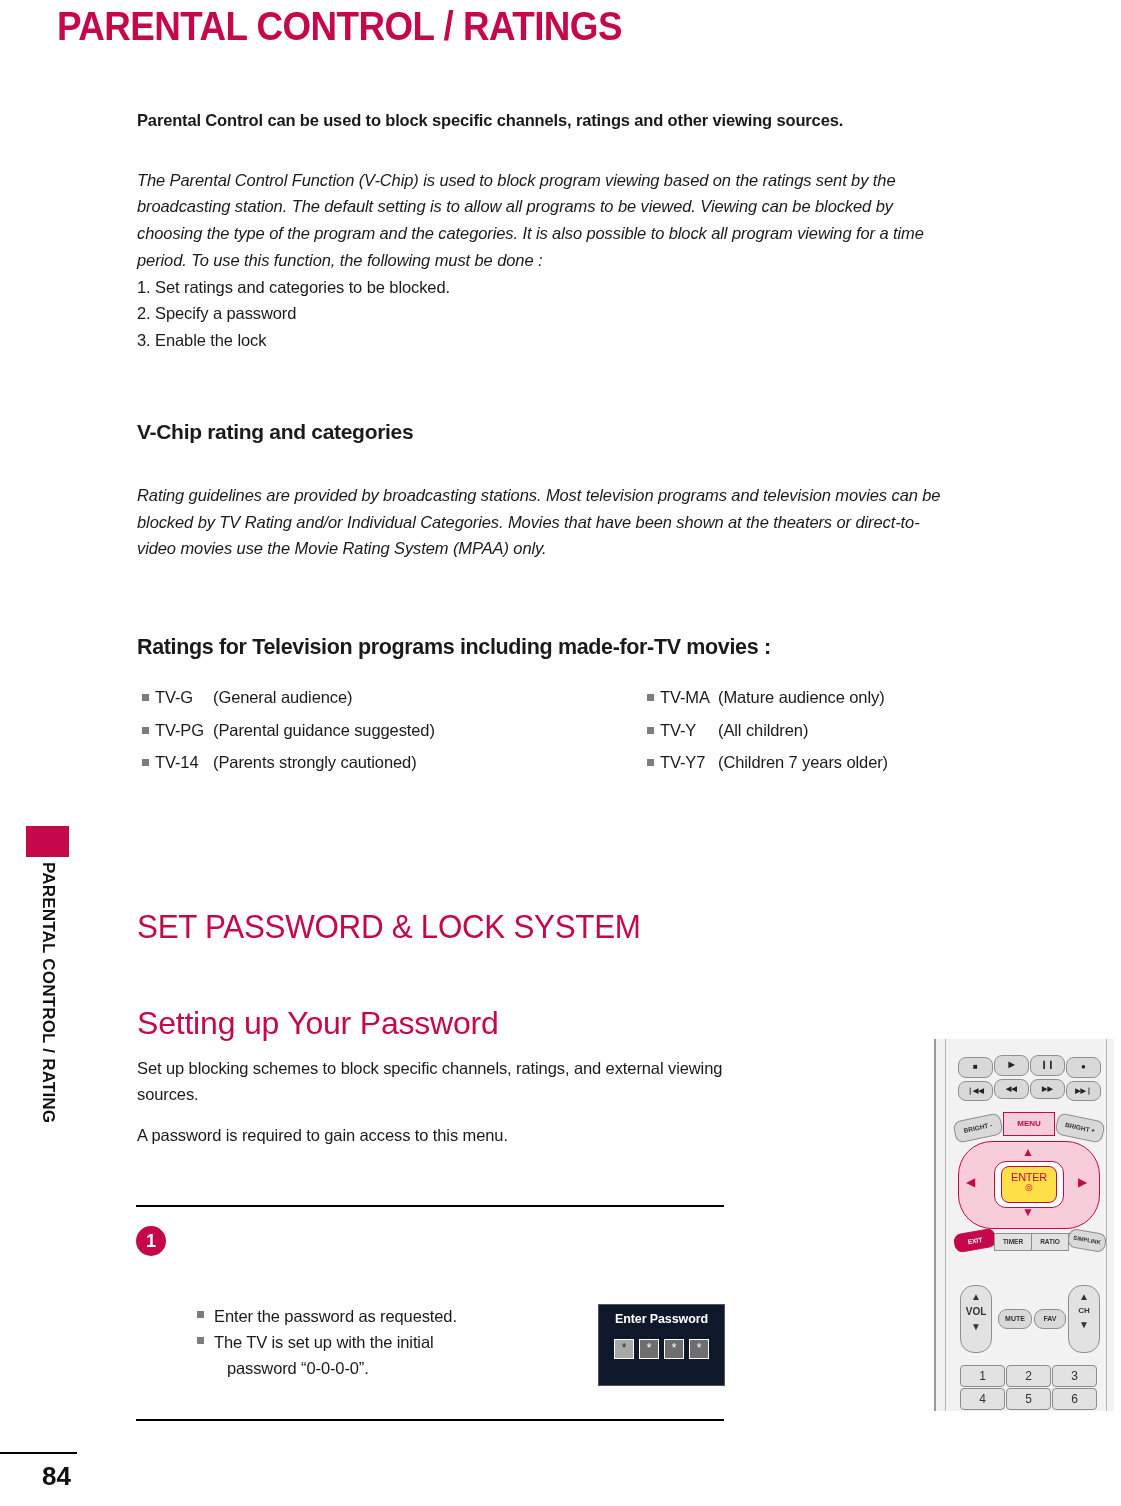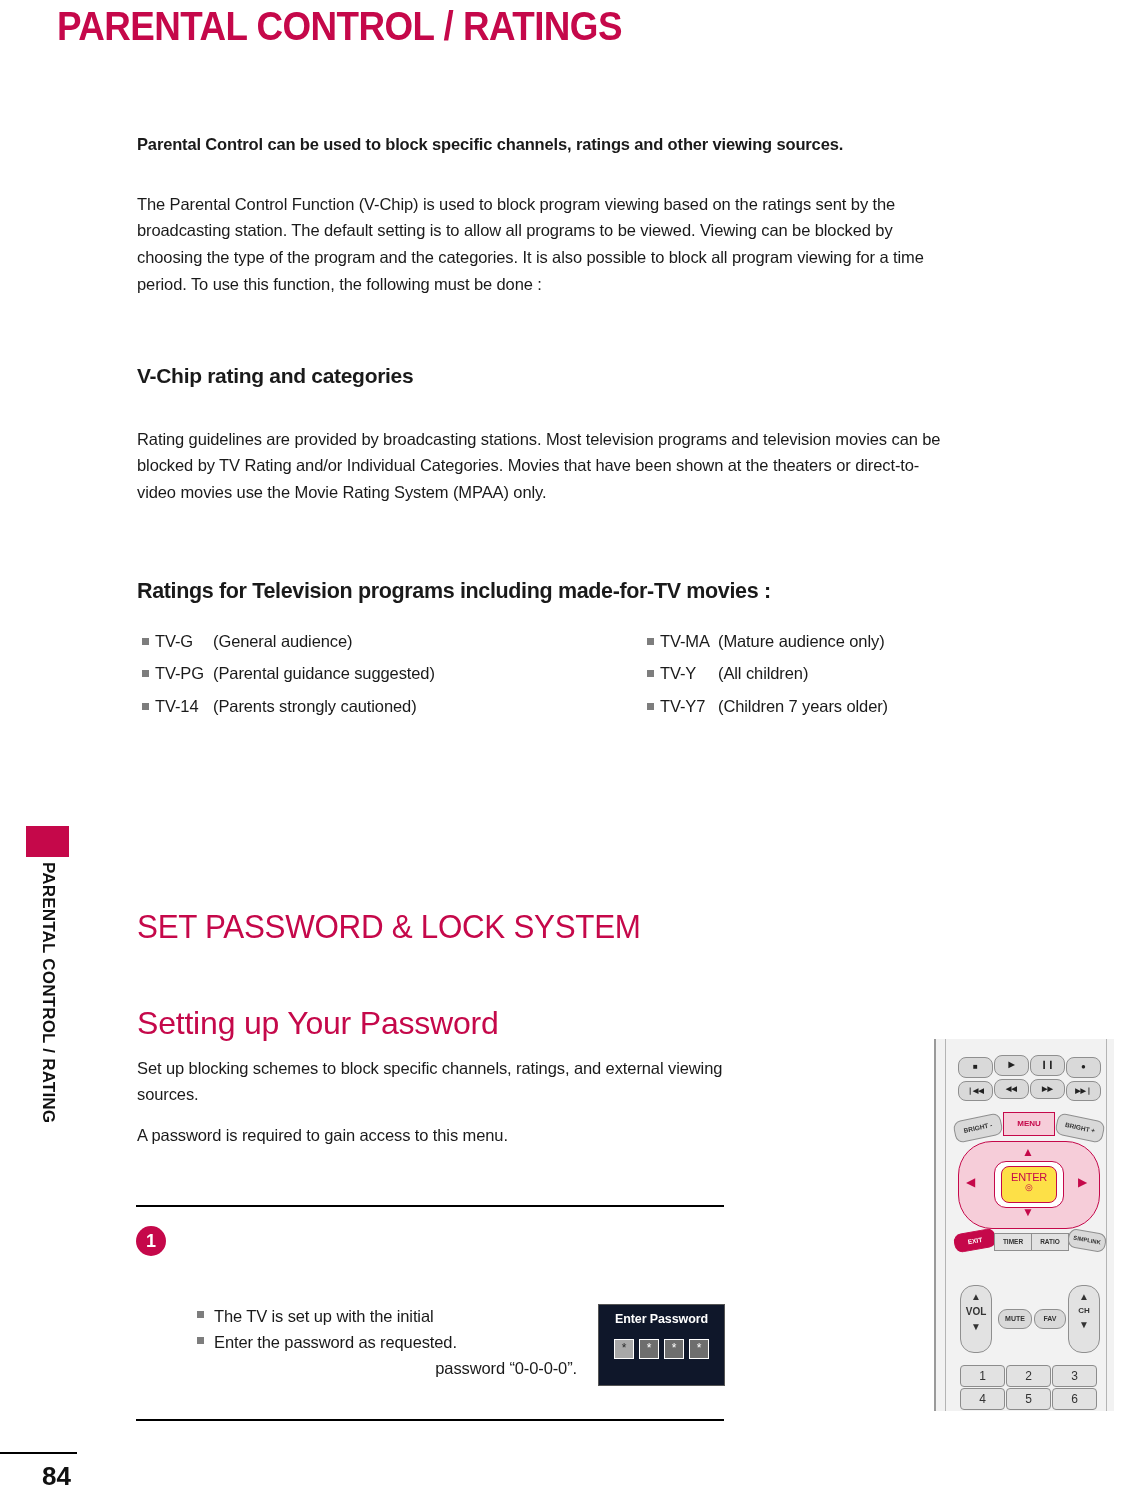--- a/index.html
+++ b/index.html
@@ -29,36 +29,36 @@
     transform: scaleX(0.92);
     transform-origin: left top;
   }
 
   
   .content {
     position: absolute;
     left: 137px;
     top: 108px;
     width: 816px;
-    margin-top: 24px;
   }
 
   .lead {
     font-size: 16.5px;
     font-weight: bold;
     line-height: 1.5;
     letter-spacing: -0.15px;
     margin: 0 0 34px 0;
   }
 
   .para {
     font-size: 16.5px;
     line-height: 1.62;
     letter-spacing: -0.1px;
     margin: 0;
+    font-style: italic;
   }
 
   .numlist {
     margin: 0;
     padding: 0;
     list-style: none;
   }
   .numlist li {
     font-size: 16.5px;
     line-height: 1.62;
@@ -207,21 +207,21 @@
     line-height: 1.58;
     letter-spacing: -0.12px;
   }
   .step-bullets .bl { position: relative; padding-left: 17px; }
   .step-bullets .bl .sq {
     position: absolute;
     left: 0;
     top: 8px;
     margin: 0;
   }
-  .indent { padding-left: 30px; text-align: right; }
+  .indent { padding-left: 30px; }
 
   
   .osd {
     position: absolute;
     left: 598px;
     top: 1304px;
     width: 125px;
     height: 80px;
     background: #0f172a;
     border: 1px solid #555;
@@ -359,20 +359,25 @@
 <body>
 
 <div class="page-title">PARENTAL CONTROL / RATINGS</div>
 
 <div class="content">
 
   <p class="lead">Parental Control can be used to block specific channels, ratings and other viewing sources.</p>
 
   <p class="para">The Parental Control Function (V-Chip) is used to block program viewing based on the ratings sent by the broadcasting station. The default setting is to allow all programs to be viewed. Viewing can be blocked by choosing the type of the program and the categories. It is also possible to block all program viewing for a time period. To use this function, the following must be done :</p>
 
+  <ul class="numlist">
+    <li>1. Set ratings and categories to be blocked.</li>
+    <li>2. Specify a password</li>
+    <li>3. Enable the lock</li>
+  </ul>
 
   <h2 class="h2 h2-vchip">V-Chip rating and categories</h2>
 
   <p class="para para-vchip">Rating guidelines are provided by broadcasting stations. Most television programs and television movies can be blocked by TV Rating and/or Individual Categories. Movies that have been shown at the theaters or direct-to-video movies use the Movie Rating System (MPAA) only.</p>
 
   <h3 class="h3-ratings">Ratings for Television programs including made-for-TV movies :</h3>
 
   <div class="ratings-wrap">
 
     <div class="rating-col left">
@@ -411,24 +416,24 @@
 
 <div class="rule top"></div>
 <div class="rule bottom"></div>
 
 <div class="step">
   <div class="step-badge">1</div>
 </div>
 
 <div class="step-bullets">
   <div class="bl">
-    <span class="sq"></span><span>The TV is set up with the initial</span>
+    <span class="sq"></span><span>Enter the password as requested.</span>
   </div>
   <div class="bl">
-    <span class="sq"></span><span>Enter the password as requested.</span>
+    <span class="sq"></span><span>The TV is set up with the initial</span>
   </div>
   <div class="indent">password “0-0-0-0”.</div>
 </div>
 
 <div class="osd">
   <div class="osd-title">Enter Password</div>
   <div class="osd-boxes">
     <div class="osd-box focus">*</div>
     <div class="osd-box">*</div>
     <div class="osd-box">*</div>

